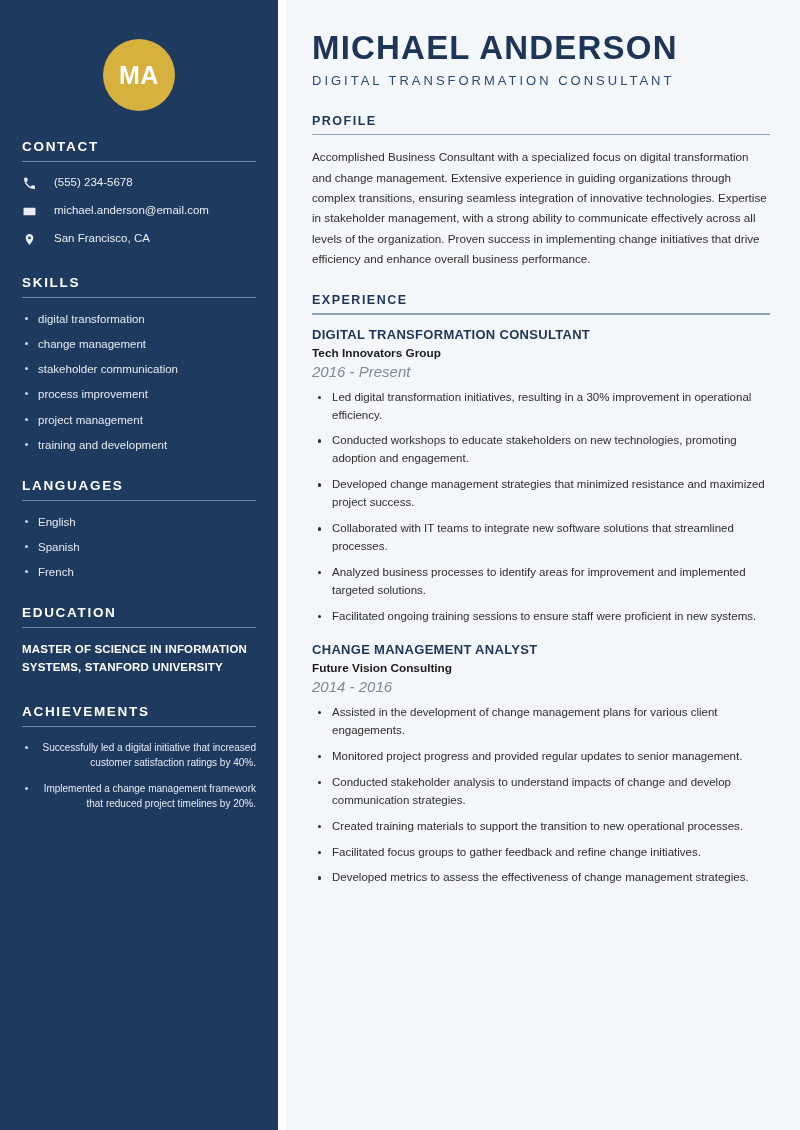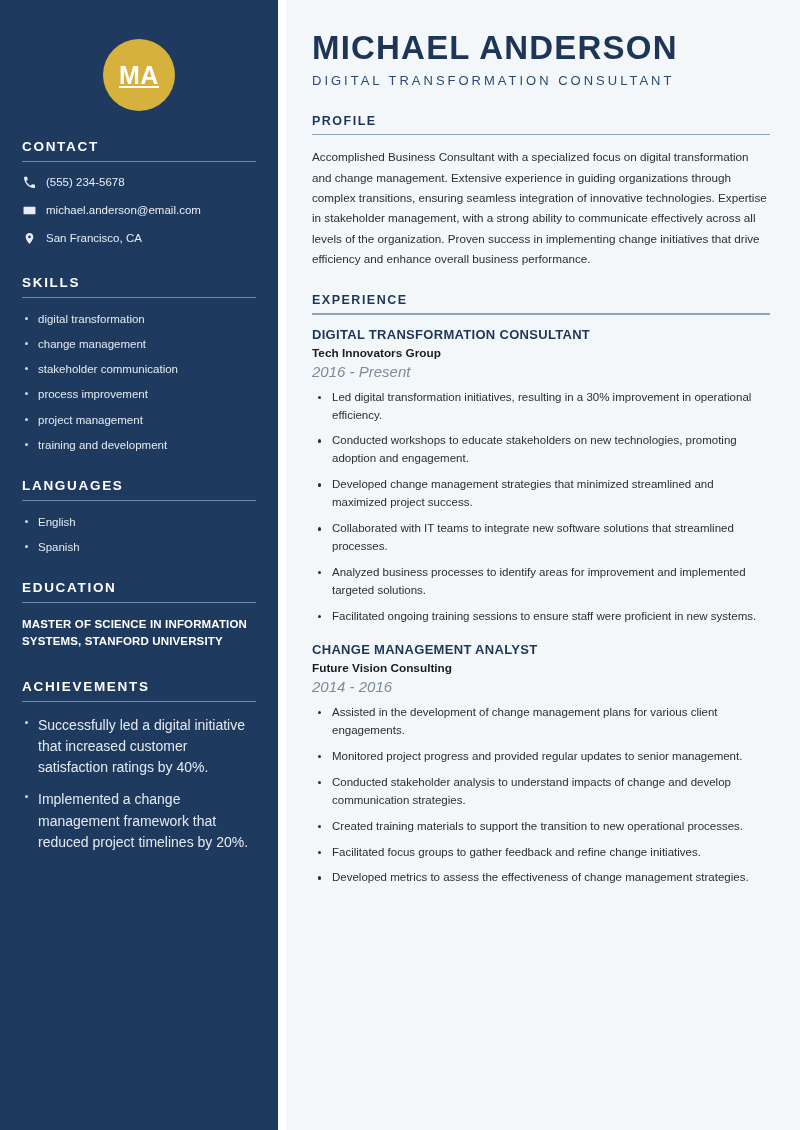--- a/index.html
+++ b/index.html
@@ -29,21 +29,20 @@
     color: #ffffff;
     box-sizing: border-box;
     padding: 0 22px;
     position: relative;
   }
   .avatar-wrap {
     display: flex;
     justify-content: center;
     padding-top: 39px;
     padding-bottom: 0;
-    text-decoration: underline;
   }
   .avatar {
     width: 72px;
     height: 72px;
     border-radius: 50%;
     background: #d6b13e;
     color: #ffffff;
     display: flex;
     align-items: center;
     justify-content: center;
@@ -67,22 +66,22 @@
     opacity: 0.65;
     margin-bottom: 13px;
   }
   .contact-list {
     list-style: none;
     margin: 0;
     padding: 0;
   }
   .contact-item {
     display: flex;
-    align-items: center;
-    gap: 10px;
+    align-items: flex-end;
+    gap: 18px;
     font-size: 11.5px;
     color: #e9eef4;
     margin-bottom: 13px;
     line-height: 1.3;
   }
   .contact-item .ic {
     width: 14px;
     min-width: 14px;
     display: flex;
     align-items: center;
@@ -116,24 +115,25 @@
   .edu-line {
     font-size: 11.5px;
     font-weight: bold;
     line-height: 1.5;
     color: #ffffff;
     letter-spacing: 0.15px;
   }
   .ach-li {
     position: relative;
     padding-left: 16px;
-    font-size: 14px;
+    font-size: 10px;
     line-height: 1.52;
     color: #e4eaf1;
     margin-bottom: 11px;
+    text-align: right;
   }
   .ach-li::before {
     content: "";
     position: absolute;
     left: 3px;
     top: 6px;
     width: 3px;
     height: 3px;
     border-radius: 50%;
     background: #cdd9e5;
@@ -292,20 +292,21 @@
     </section>
 
     <div class="sp-16"></div>
 
     <section class="side-section">
       <h2 class="side-h">LANGUAGES</h2>
       <div class="side-rule"></div>
       <ul class="side-ul">
         <li class="side-li">English</li>
         <li class="side-li">Spanish</li>
+        <li class="side-li">French</li>
       </ul>
     </section>
 
     <div class="sp-16"></div>
 
     <section class="side-section">
       <h2 class="side-h">EDUCATION</h2>
       <div class="side-rule"></div>
       <div class="edu-line">MASTER OF SCIENCE IN INFORMATION SYSTEMS, STANFORD UNIVERSITY</div>
     </section>
@@ -340,21 +341,21 @@
       <h2 class="main-h">EXPERIENCE</h2>
       <div class="main-rule"></div>
 
       <div class="exp-block">
         <div class="exp-title">DIGITAL TRANSFORMATION CONSULTANT</div>
         <div class="exp-company">Tech Innovators Group</div>
         <div class="exp-dates">2016 - Present</div>
         <ul class="exp-ul">
           <li class="exp-li">Led digital transformation initiatives, resulting in a 30% improvement in operational efficiency.</li>
           <li class="exp-li">Conducted workshops to educate stakeholders on new technologies, promoting adoption and engagement.</li>
-          <li class="exp-li">Developed change management strategies that minimized streamlined and maximized project success.</li>
+          <li class="exp-li">Developed change management strategies that minimized resistance and maximized project success.</li>
           <li class="exp-li">Collaborated with IT teams to integrate new software solutions that streamlined processes.</li>
           <li class="exp-li">Analyzed business processes to identify areas for improvement and implemented targeted solutions.</li>
           <li class="exp-li">Facilitated ongoing training sessions to ensure staff were proficient in new systems.</li>
         </ul>
       </div>
 
       <div class="exp-block">
         <div class="exp-title">CHANGE MANAGEMENT ANALYST</div>
         <div class="exp-company">Future Vision Consulting</div>
         <div class="exp-dates">2014 - 2016</div>

